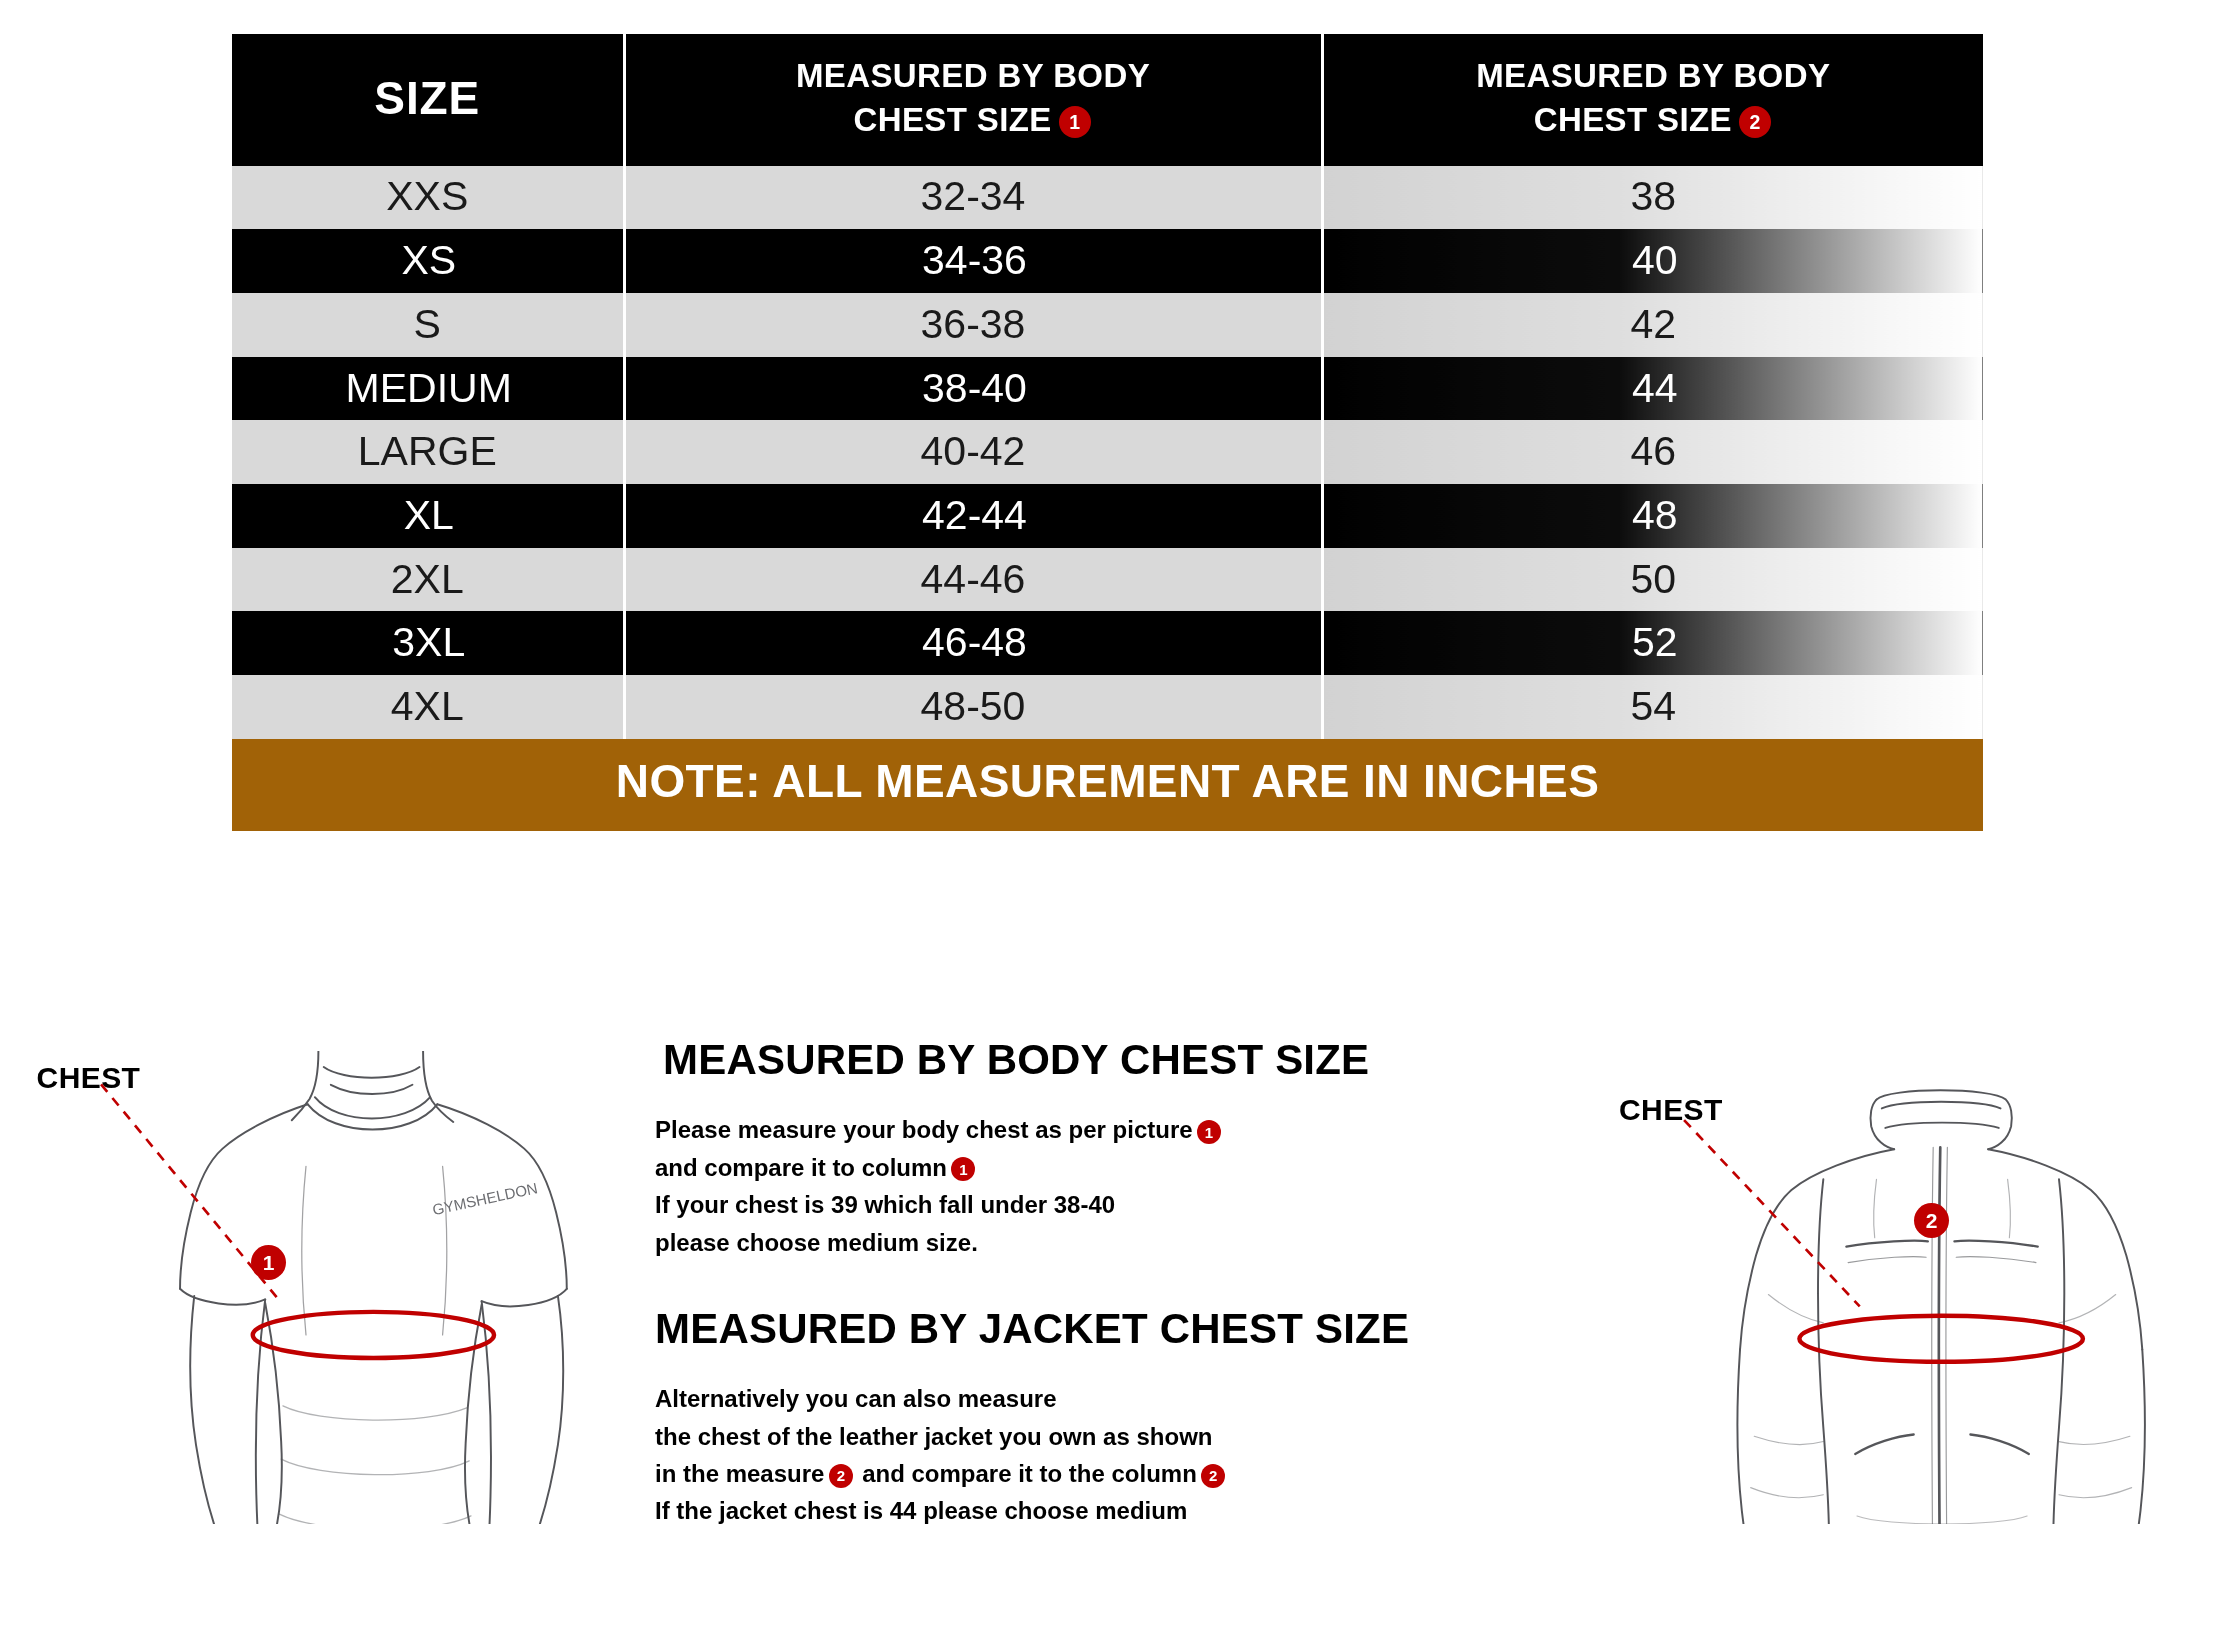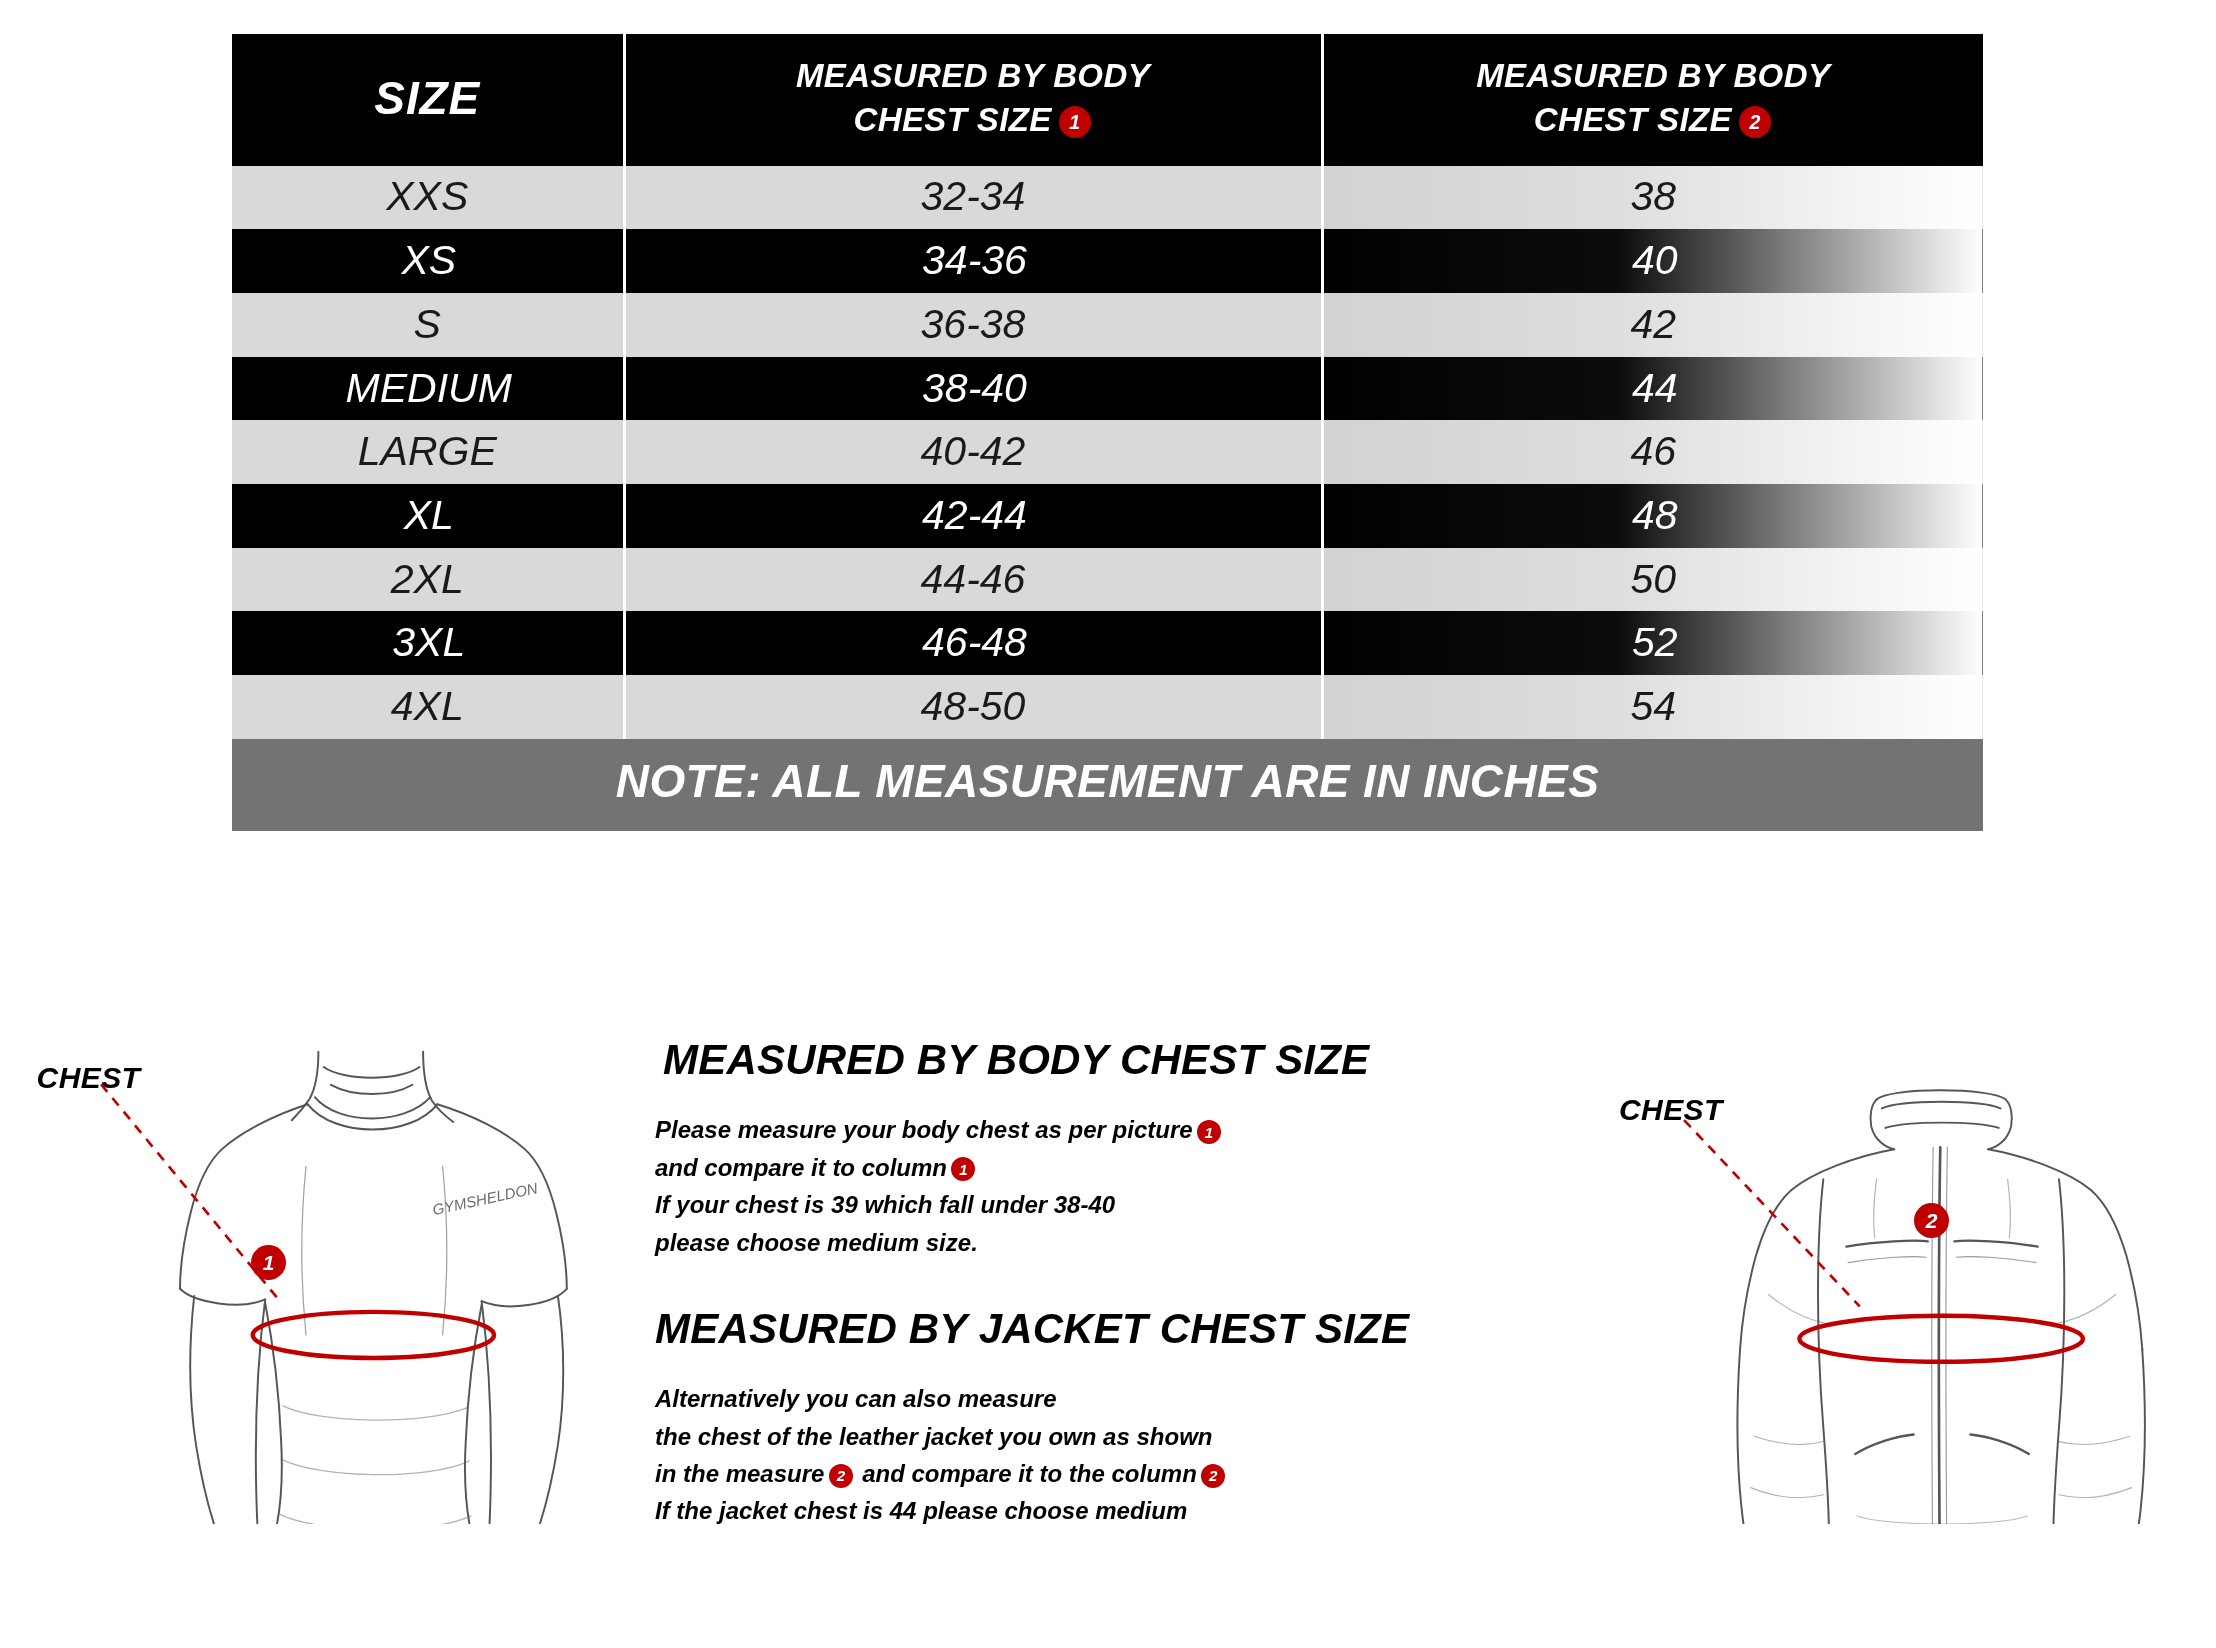--- a/index.html
+++ b/index.html
@@ -7,21 +7,20 @@
     margin: 0; padding: 0;
     background: #ffffff;
     font-family: "Liberation Sans", sans-serif;
   }
   .page {
     position: relative;
     width: 2217px;
     height: 1524px;
     background: #ffffff;
     overflow: hidden;
-    font-style: italic;
   }
 
   
   .size-table {
     position: absolute;
     left: 232px;
     top: 34px;
     width: 1751px;
     border-collapse: collapse;
     table-layout: fixed;
@@ -66,21 +65,21 @@
     padding-left: 10px;
   }
   tr.row-light td.grad {
     background: linear-gradient(to right, #d2d2d2 0%, #dedede 45%, #ffffff 100%);
   }
   tr.row-dark td.grad {
     background: linear-gradient(to right, #000000 0%, #0c0c0c 45%, #ffffff 100%);
   }
 
   .note-row td {
-    background: #737373;
+    background: #a16207;
     color: #ffffff;
     font-size: 46px;
     font-weight: bold;
     text-align: center;
     padding: 17.7px 7px 23px 7px;
     letter-spacing: 0.4px;
     border: none;
   }
 
   

